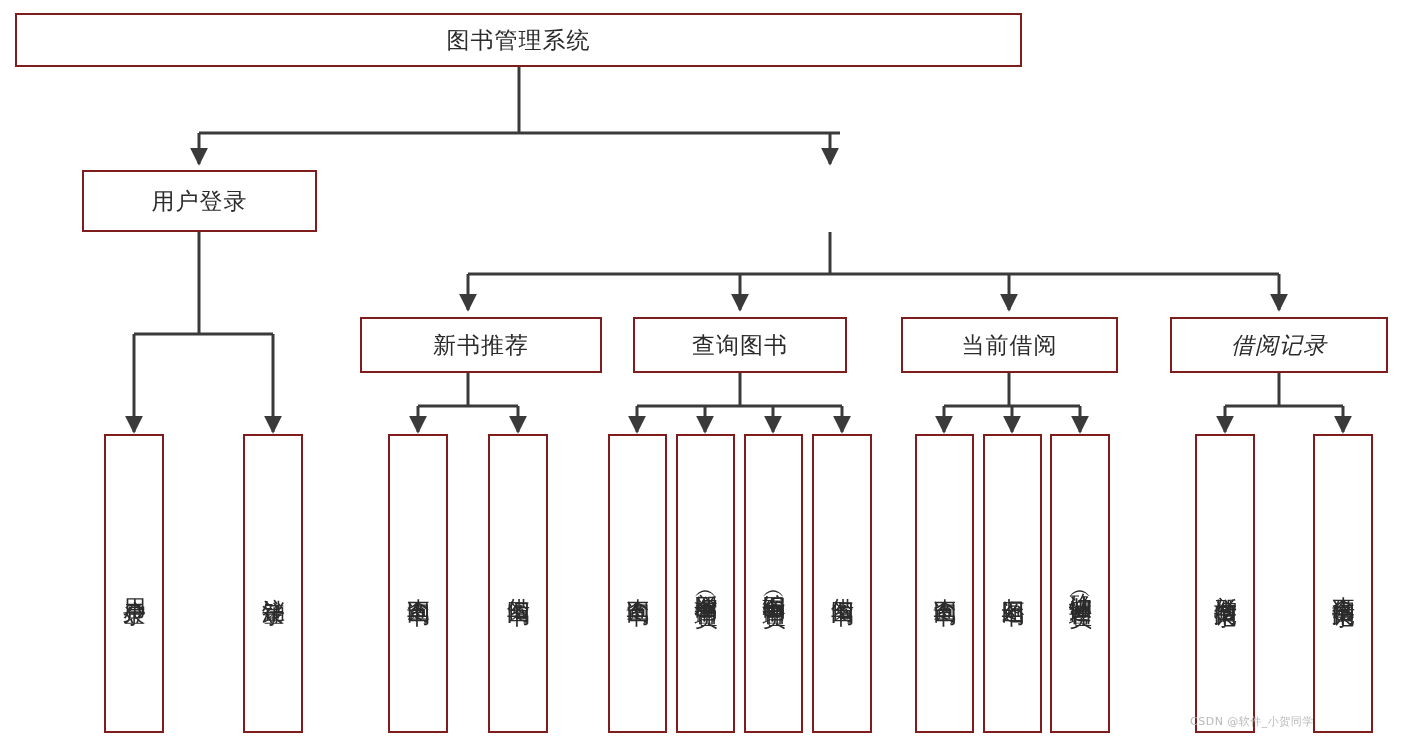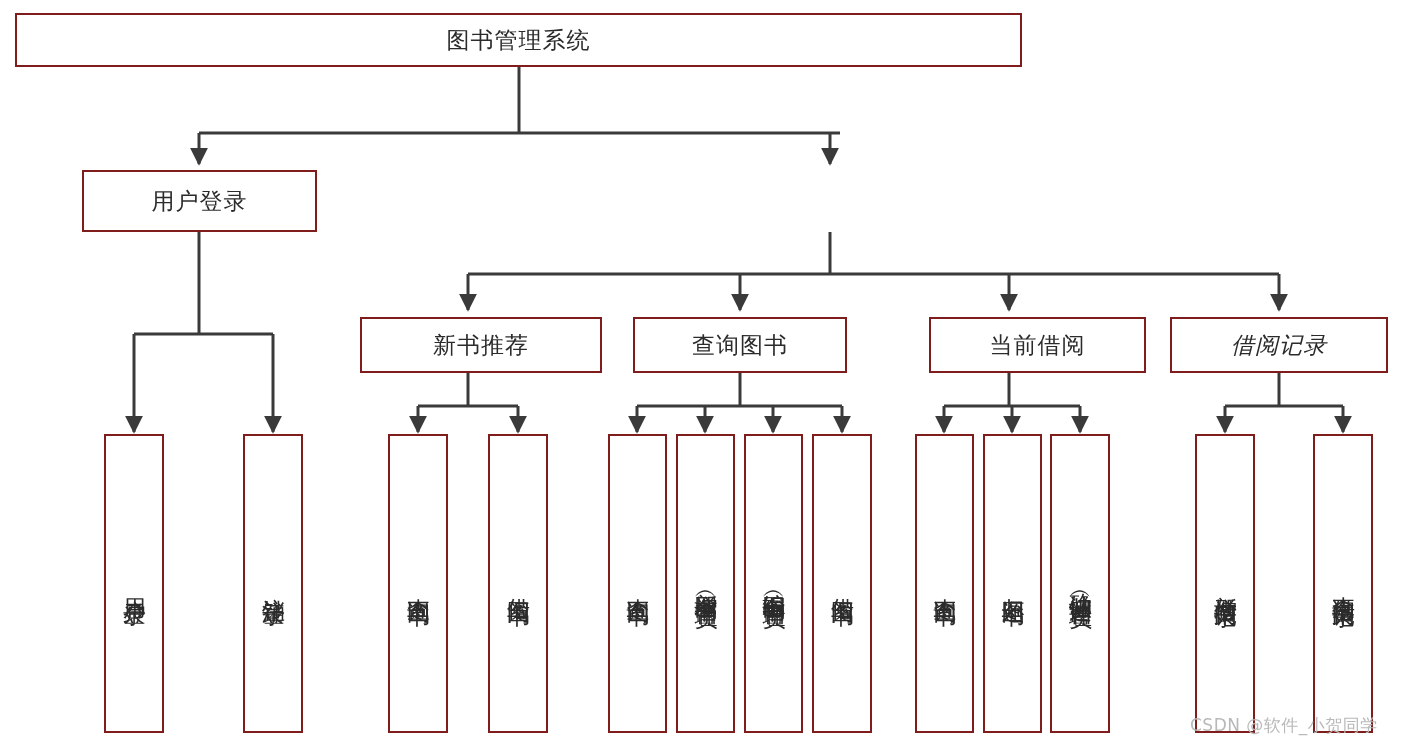--- a/index.html
+++ b/index.html
@@ -53,21 +53,21 @@
   }
   .node.vert .vtext {
     writing-mode: vertical-rl;
     text-orientation: upright;
     white-space: nowrap;
   }
   #watermark {
     position: absolute;
     left: 1190px;
     top: 714px;
-    font-size: 17px;
+    font-size: 11px;
     color: #b9b9b9;
     letter-spacing: 0.5px;
     white-space: nowrap;
   }
 </style>
 </head>
 <body>
 
 <div id="canvas">
 
@@ -122,21 +122,21 @@
       <path d="M 1343 406 L 1343 432" marker-end="url(#arrow)"></path>
     </g>
   </svg>
 
   <div class="node horiz" style="left:15px; top:13px; width:1007px; height:54px;">图书管理系统</div>
 
   <div class="node horiz" style="left:82px; top:170px; width:235px; height:62px;">用户登录</div>
 
   <div class="node horiz" style="left:360px; top:317px; width:242px; height:56px;">新书推荐</div>
   <div class="node horiz" style="left:633px; top:317px; width:214px; height:56px;">查询图书</div>
-  <div class="node horiz" style="left:901px; top:317px; width:217px; height:56px;margin-left:28px;">当前借阅</div>
+  <div class="node horiz" style="left:901px; top:317px; width:217px; height:56px;">当前借阅</div>
   <div class="node horiz" style="left:1170px; top:317px; width:218px; height:56px;font-style:italic;">借阅记录</div>
 
   <div class="node vert" style="left:104px; top:434px; width:60px; height:299px;">
     <span class="vtext">用户登录</span>
   </div>
   <div class="node vert" style="left:243px; top:434px; width:60px; height:299px;">
     <span class="vtext">注销登录</span>
   </div>
 
   <div class="node vert" style="left:388px; top:434px; width:60px; height:299px;">

